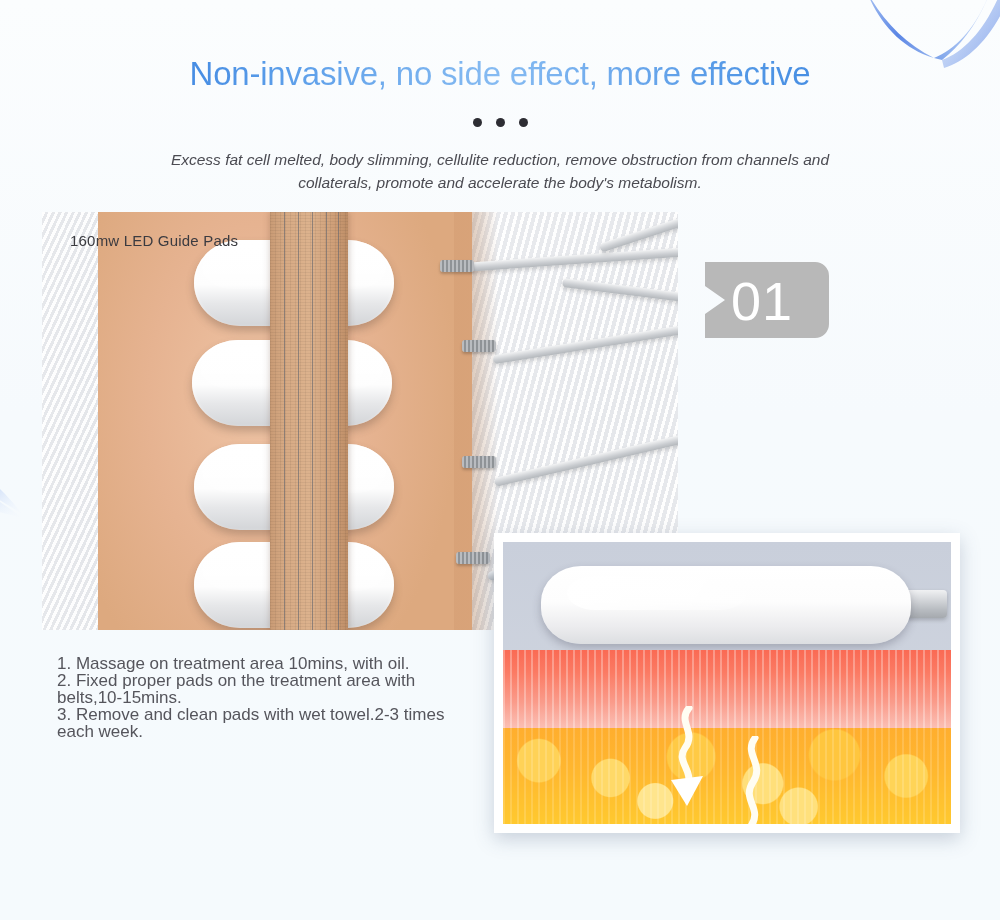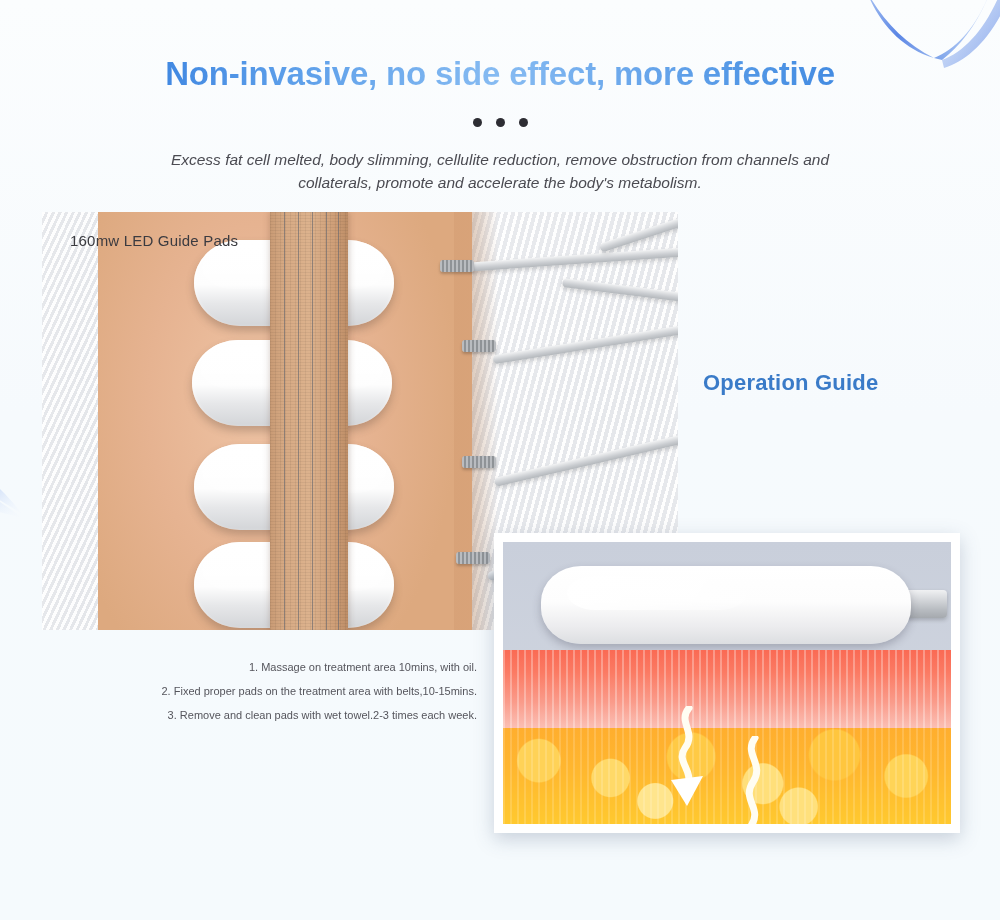--- a/index.html
+++ b/index.html
@@ -26,21 +26,21 @@
     position:absolute; top:448px; left:-46px;
     width:120px; height:110px;
     pointer-events:none;
   }
 
   
   .headline {
     position:absolute; top:55px; left:0; width:1000px;
     text-align:center;
     font-size:33px;
-    font-weight:bold;
+    font-weight:normal;
     letter-spacing:-0.2px;
     background-image:linear-gradient(90deg,
         #2f78d8 0%, #3c84e0 14%, #5a9de9 28%,
         #79b2ef 43%, #86bbf2 50%, #6da9ec 62%,
         #4f95e5 76%, #3d86e0 88%, #3a82dd 100%);
     -webkit-background-clip:text;
     background-clip:text;
     color:transparent;
     -webkit-text-fill-color:transparent;
     white-space:nowrap;
@@ -225,25 +225,24 @@
   .wavy-arrow, .wavy-line {
     position:absolute;
     pointer-events:none;
   }
   .wavy-arrow { left:160px; top:164px; }
   .wavy-line  { left:228px; top:194px; }
 
   
   .instructions {
     position:absolute; left:57px; top:655px; width:420px;
-    font-size:11px;
-    line-height:24px;
+    font-size:17px;
+    line-height:17px;
     color:#55555c;
     white-space:pre-line;
-    text-align:right;
   }
 </style>
 </head>
 <body>
 
 <div id="page">
 
   <div class="ribbon-tr">
     <svg width="180" height="150" viewBox="0 0 180 150">
       <defs>
@@ -317,22 +316,27 @@
         <div class="stitch s2"></div>
         <div class="stitch s3"></div>
         <div class="stitch s4"></div>
         <div class="stitch s5"></div>
       </div>
     </div>
   </div>
 
   <div class="photo-label">160mw LED Guide Pads</div>
 
-
-  <h2 style="position:absolute;left:703px;top:370px;font-size:22px;font-weight:bold;color:#3a7bc8;letter-spacing:.2px;">Operation Guide</h2>
+  <div style="position:absolute;left:705px;top:262px;width:130px;height:76px;">
+    <svg width="130" height="76" viewBox="0 0 130 76" style="position:absolute;inset:0;">
+      <path d="M0,0 H110 A14,14 0 0 1 124,14 V62 A14,14 0 0 1 110,76 H0 L0,52 L20,38 L0,24 Z" fill="#b8b8b8"></path>
+    </svg>
+    <span style="position:absolute;left:26px;top:4px;font-size:54px;color:#ffffff;font-weight:400;letter-spacing:1px;line-height:70px;">01</span>
+  </div>
+
 
   <div class="photo-inset">
     <div class="inset-canvas">
       <div class="inset-nozzle"></div>
       <div class="inset-pad"></div>
       <div class="skin-layer"></div>
       <div class="fat-layer"></div>
 
       <svg class="wavy-arrow" width="60" height="110" viewBox="0 0 60 110">
         <path d="M26,2 C14,16 34,26 22,42 C12,56 32,64 24,82" stroke="#fffdf2" stroke-width="7" fill="none" stroke-linecap="round"></path>

